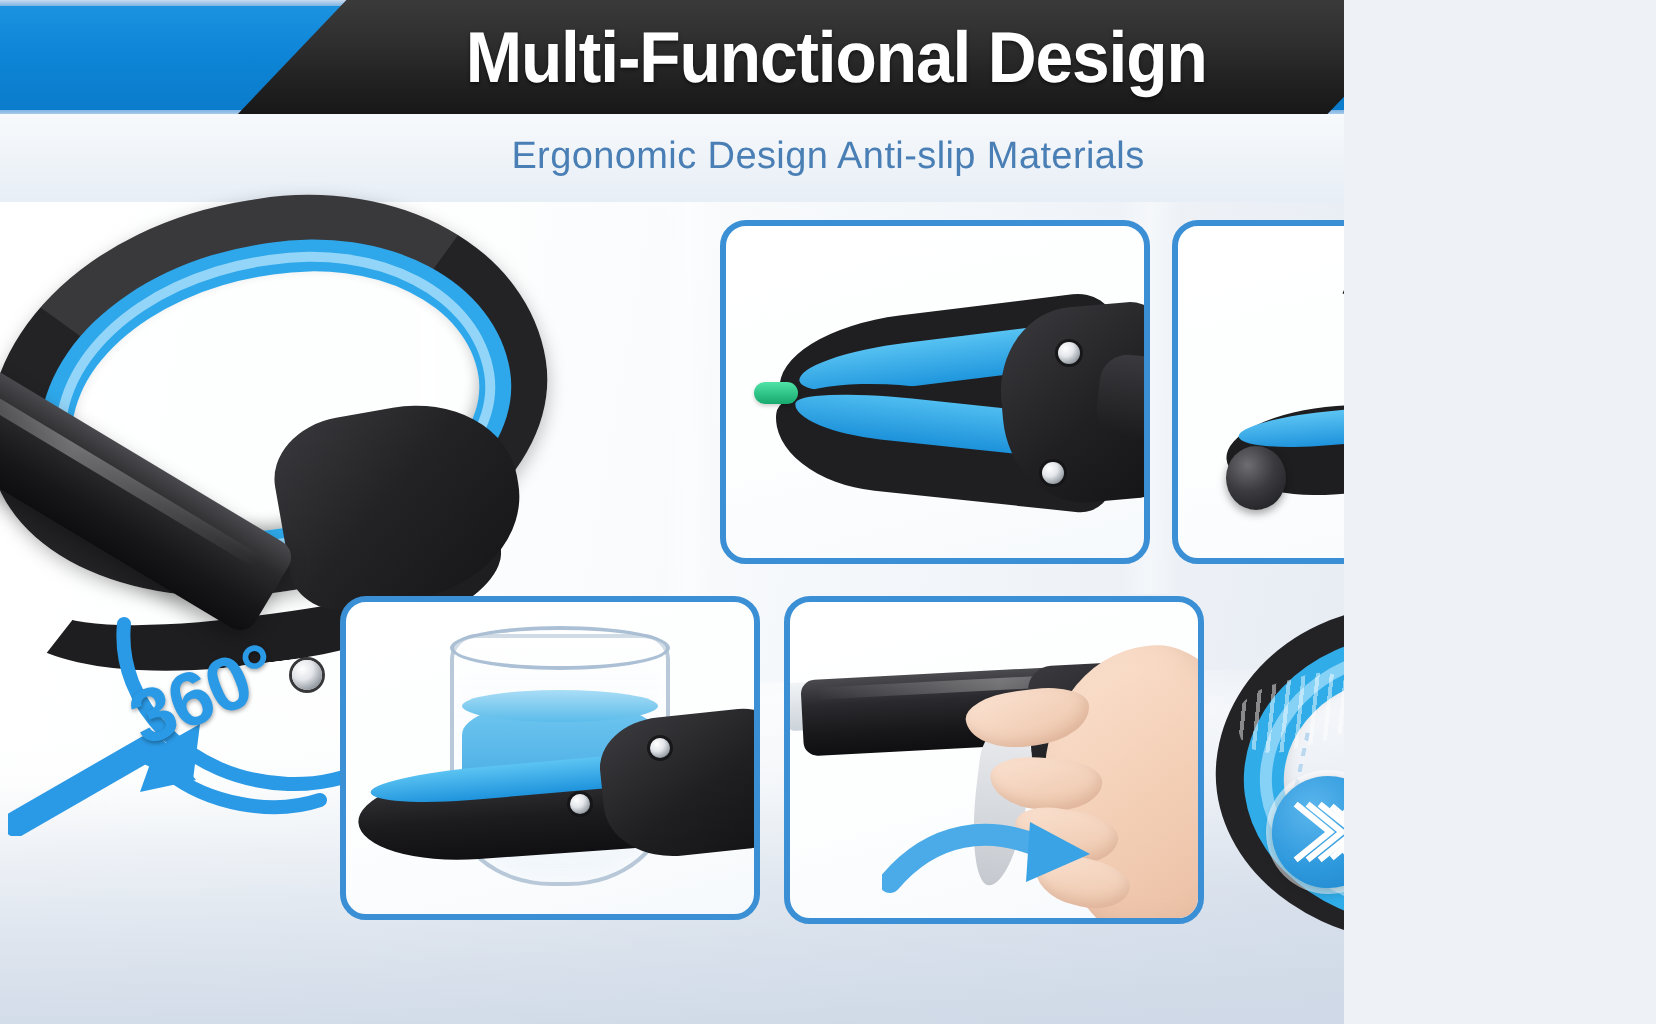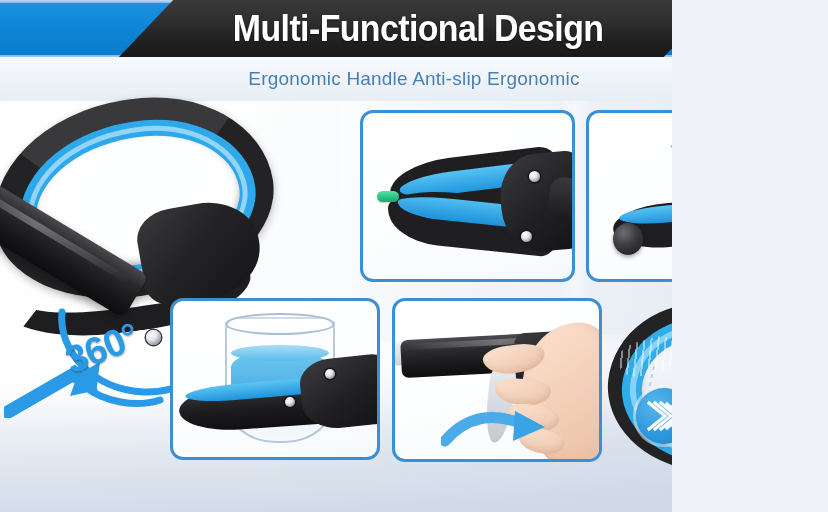--- a/index.html
+++ b/index.html
@@ -417,21 +417,21 @@
   <div class="header">
     <div class="hdr-blue"></div>
     <div class="hdr-line-top"></div>
     <div class="hdr-line-bot"></div>
     <div class="hdr-black">
       <div class="hdr-title">Multi-Functional Design</div>
     </div>
   </div>
 
   <div class="subbar">
-    <div class="subtitle">Ergonomic Handle Anti-slip Ergonomic</div>
+    <div class="subtitle">Ergonomic Design Anti-slip Materials</div>
   </div>
 
   <div class="big-grip">
     <div class="bg-outer"></div>
     <div class="bg-pad"></div>
     <div class="bg-pad-hi"></div>
     <div class="bg-jaw-low"></div>
     <div class="bg-hinge"></div>
     <div class="rivet" style="left:118px; top:172px; width:15px; height:15px;"></div>
     <div class="rivet" style="left:176px; top:234px; width:15px; height:15px;"></div>

